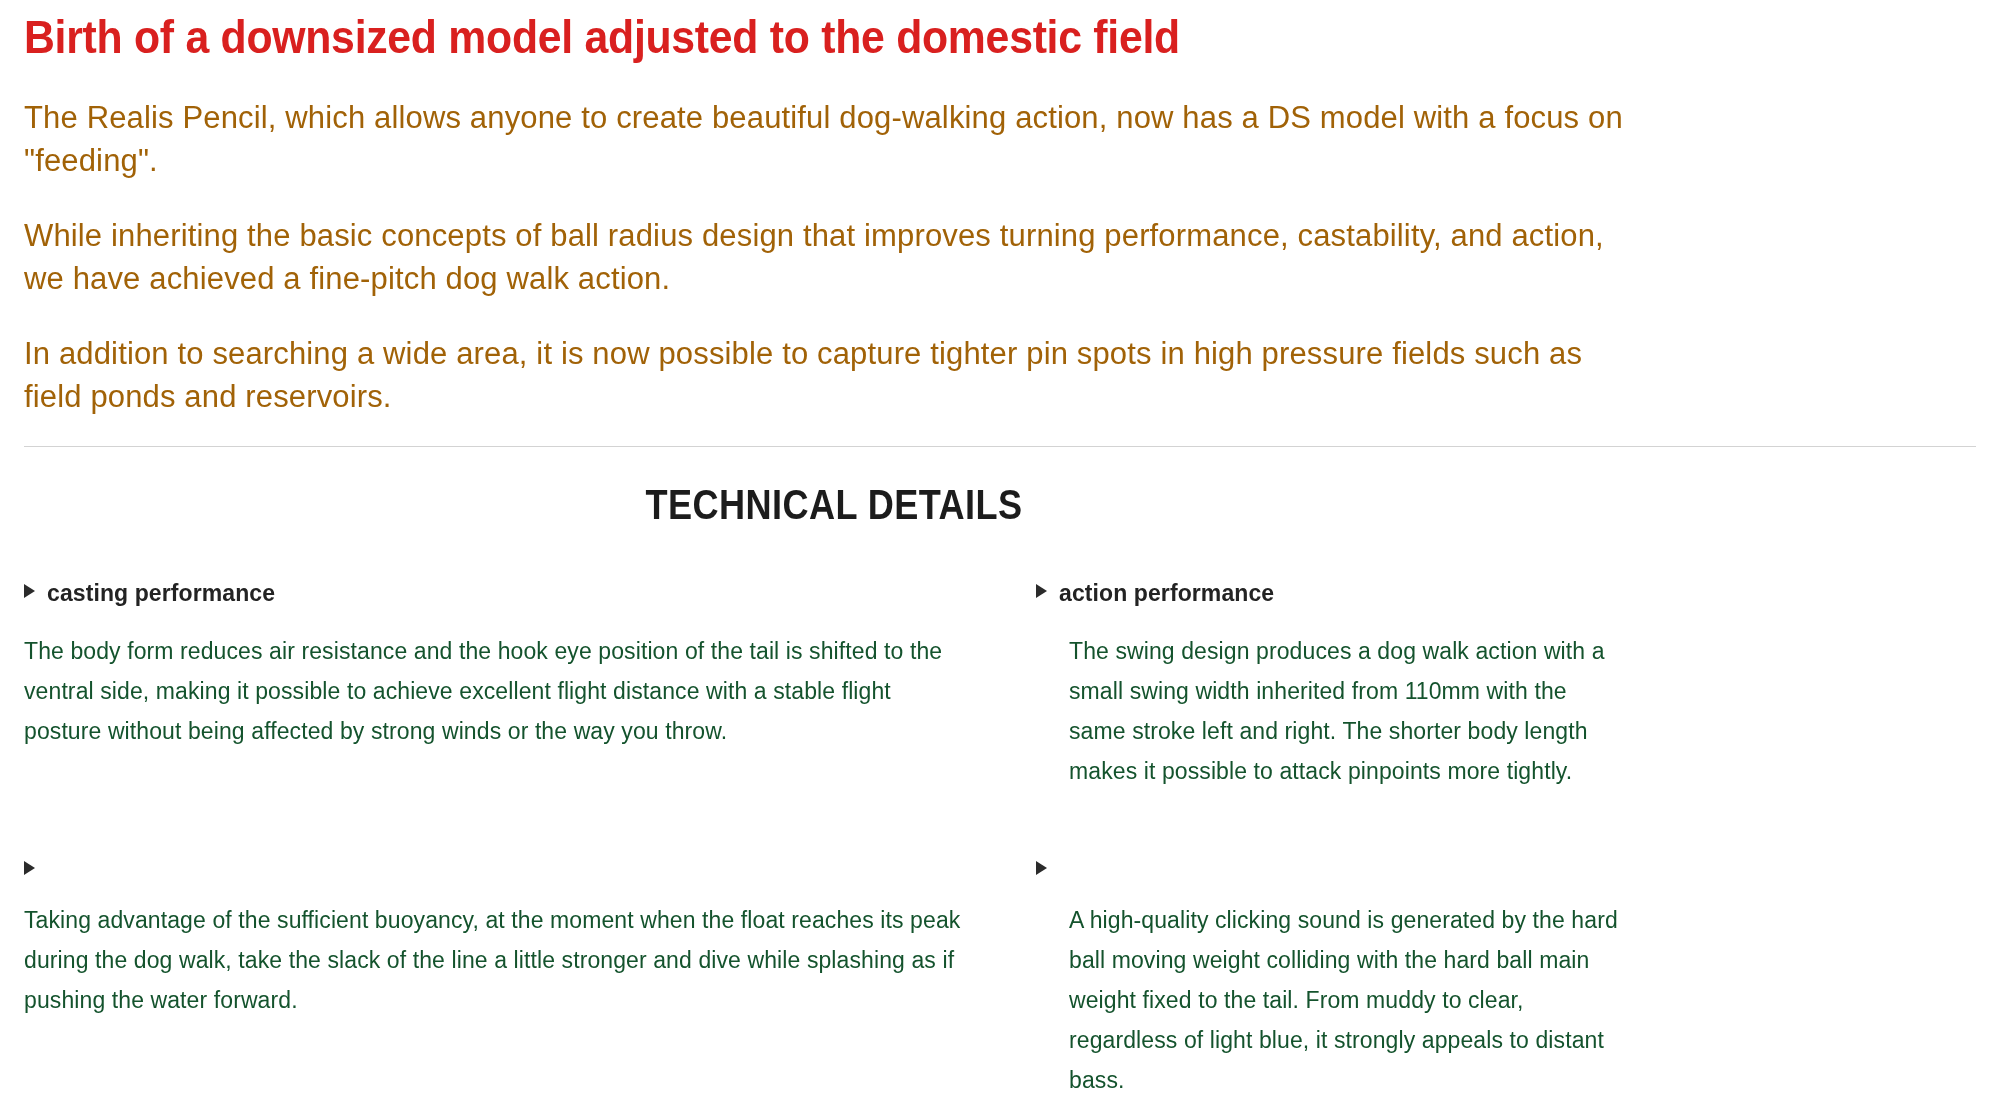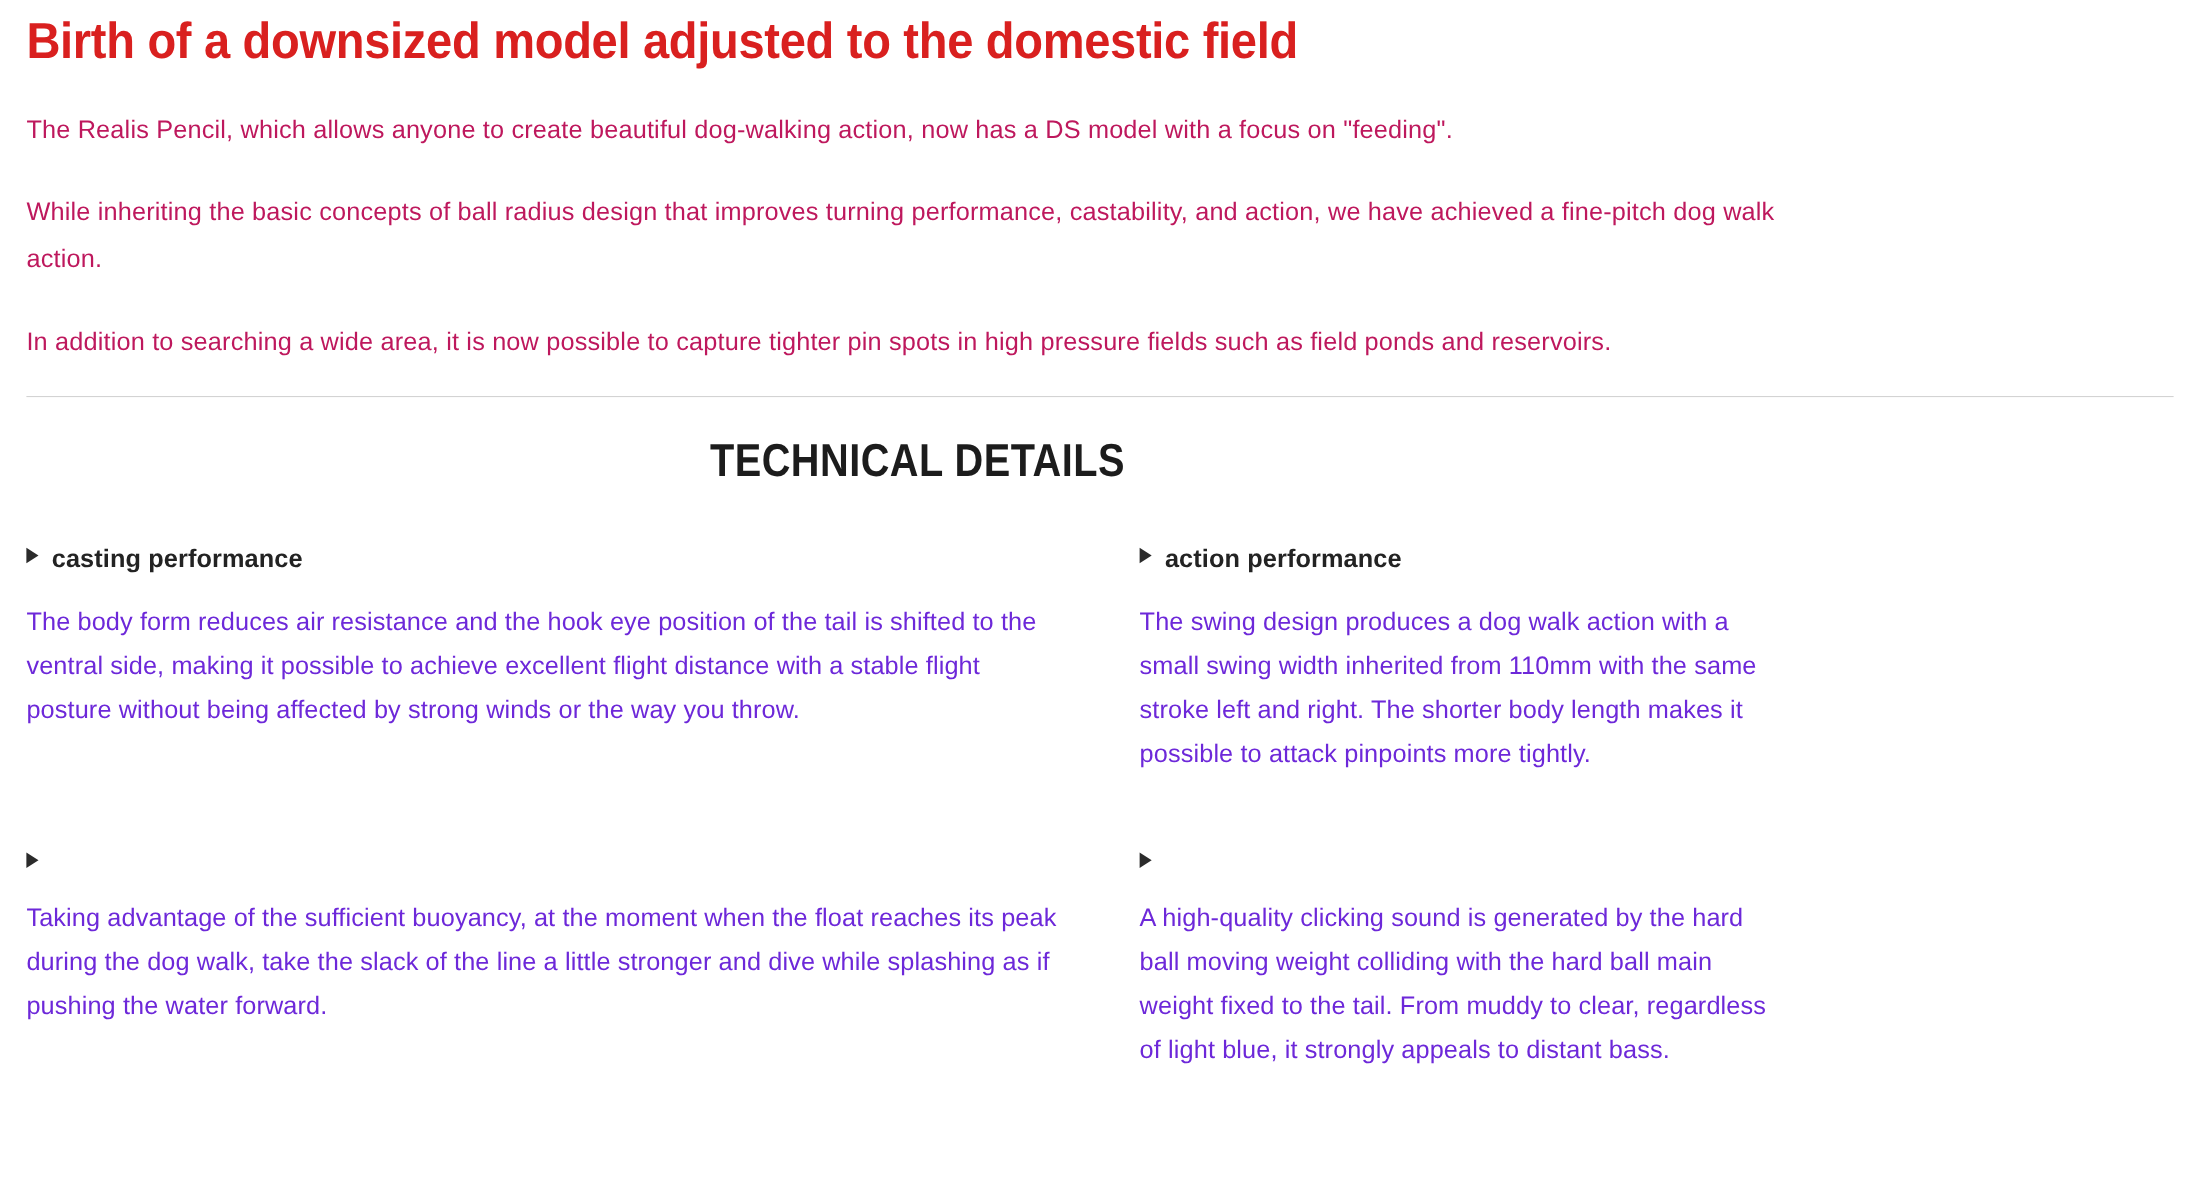--- a/index.html
+++ b/index.html
@@ -38,23 +38,23 @@
     transform-origin: left center;
     white-space: nowrap;
   }
 
   
   .intro {
     margin-top: 30px;
   }
   .intro p {
     margin: 0 0 32px 0;
-    font-size: 23px;
+    font-size: 31px;
     line-height: 43px;
-    color: #be185d;
+    color: #a16207;
     letter-spacing: 0.15px;
     max-width: 1950px;
   }
   .intro p:last-child {
     margin-bottom: 0;
   }
 
   
   .divider {
     height: 1px;
@@ -118,25 +118,25 @@
     font-size: 23px;
     line-height: 32px;
     font-weight: bold;
     color: #232323;
     letter-spacing: 0.1px;
   }
   .detail-body {
     margin: 0;
     font-size: 23px;
     line-height: 40px;
-    color: #6d28d9;
+    color: #14532d;
     letter-spacing: 0.1px;
   }
   .col-left .detail-body { max-width: 940px; }
-  .col-right .detail-body { max-width: 940px; }
+  .col-right .detail-body { max-width: 940px; margin-left: 33px; }
 </style>
 </head>
 <body>
 
 <div class="page">
 
   <h1 class="headline">Birth of a downsized model adjusted to the domestic field</h1>
 
   <div class="intro">
     <p>The Realis Pencil, which allows anyone to create beautiful dog-walking action, now has a DS model with a focus on "feeding".</p>

